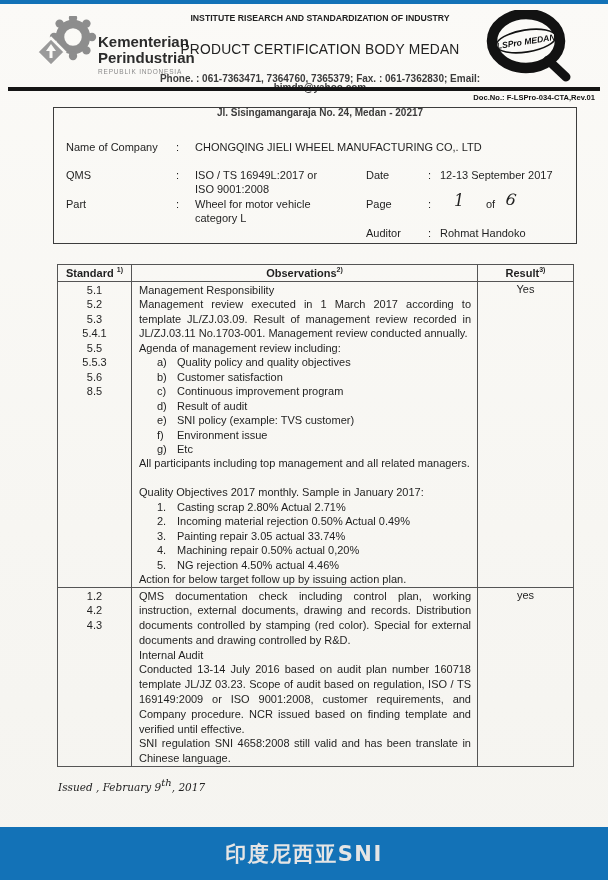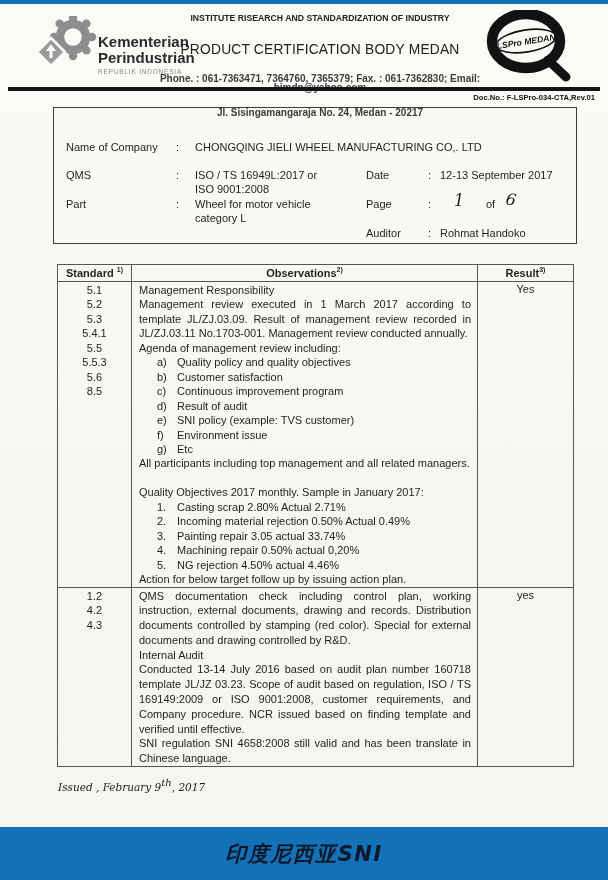--- a/index.html
+++ b/index.html
@@ -54,22 +54,22 @@
   .li .lab { flex:none; margin-left:18px; width:20px; }
   .li .txt { flex:1; }
   .std div { line-height:14.45px; }
   tr.r2 .std div { line-height:14.8px; }
   .blank-line { height:14.45px; }
 
   .issued { position:absolute; top:777px; left:58px; font-family:"DejaVu Serif", serif;
             font-style:italic; font-size:10.5px; color:#222; }
   .banner { position:absolute; top:827px; left:0; width:608px; height:53px; background:#1372b7;
             display:flex; align-items:center; justify-content:center; }
-  .banner-text { color:#0f172a; font-size:21px; font-weight:bold; letter-spacing:1.5px;
-                 font-family:"DejaVu Sans", sans-serif;font-style:italic; }
+  .banner-text { color:#e5e5e5; font-size:21px; font-weight:bold; letter-spacing:1.5px;
+                 font-family:"DejaVu Sans", sans-serif; }
 </style>
 </head>
 <body>
 
 <div class="page">
   <div class="topbar"></div>
 
   <div class="logo-left">
     <svg width="62" height="52" viewBox="0 0 62 52">
       <circle cx="37" cy="21" r="13" fill="none" stroke="#8d8d8d" stroke-width="8.5"></circle>

